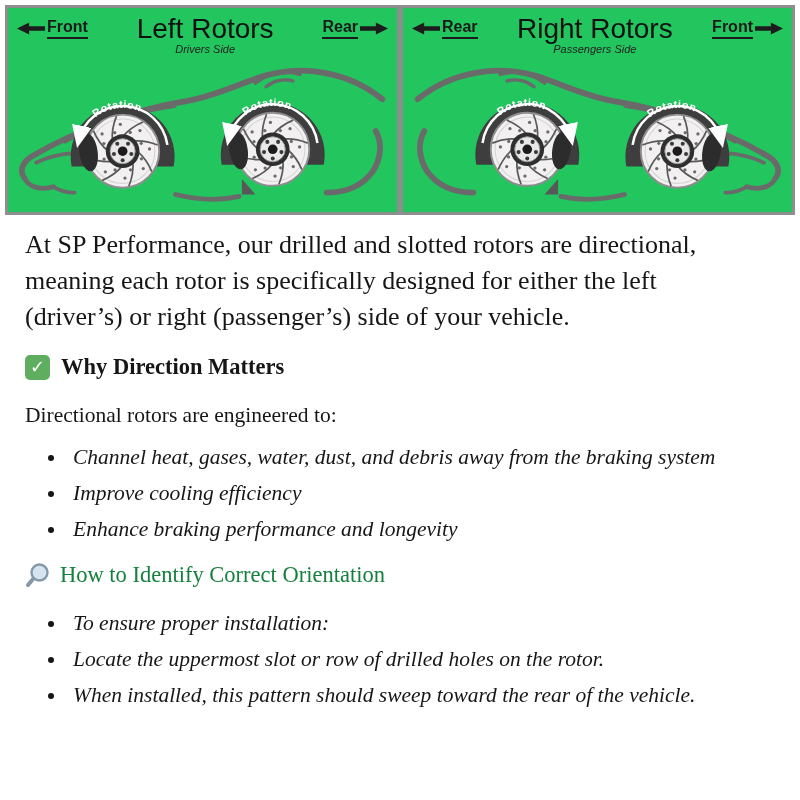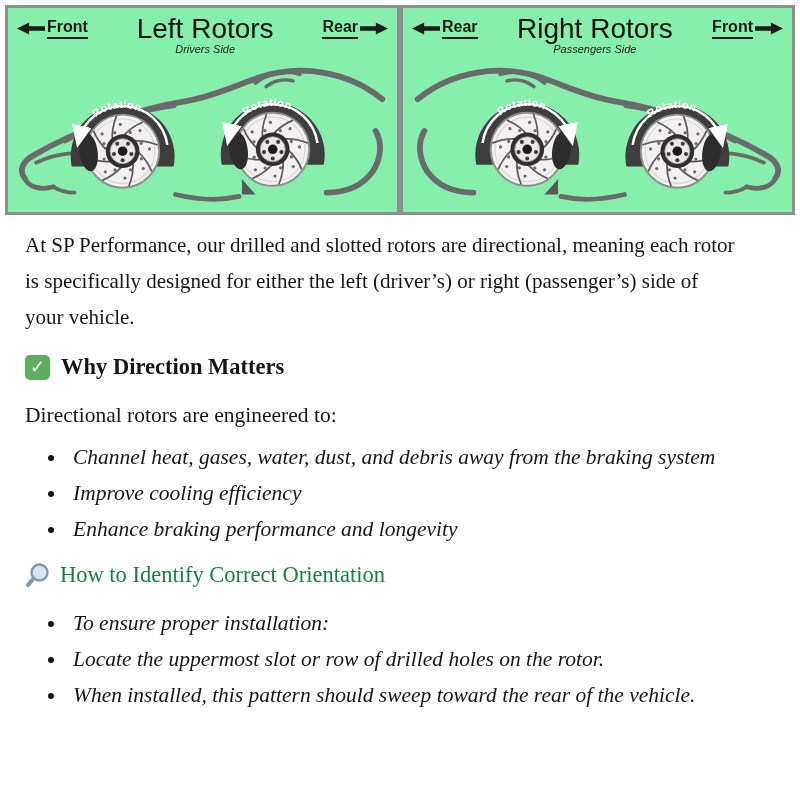--- a/index.html
+++ b/index.html
@@ -1,35 +1,35 @@
 <!DOCTYPE html>
 <html style="--panel_border: #8e8e8e; --car_line: #6a6a6a; --arch_dark: #3e3e3e; --check_green: #5fae5f; --magnifier_glass: #d6e4ef; --magnifier_rim: #8399a9;"><head>
 <meta charset="utf-8">
 <style>
   html,body{margin:0;padding:0;background:#ffffff;}
   body{width:800px;height:800px;font-family:"Liberation Serif",serif;color:#161616;overflow:hidden;}
 
   
   .diagram{display:flex;margin:5px 5px 0 5px;}
-  .panel{flex:1;border:3px solid var(--panel_border);background:#86efac;height:204px;overflow:hidden;}
+  .panel{flex:1;border:3px solid var(--panel_border);background:#22c55e;height:204px;overflow:hidden;}
   .phead{display:flex;justify-content:space-between;align-items:flex-start;padding:5px 9px 0 9px;}
   .plabel{font-family:"Liberation Sans",sans-serif;font-weight:bold;font-size:16px;display:flex;align-items:center;gap:2px;margin-top:5px;color:#1a1a1a;}
   .plabel .txt{border-bottom:2.5px solid #1a1a1a;padding-bottom:1px;}
   .ptitles{text-align:center;margin-top:1px;}
   .pt1{font-family:"Liberation Sans",sans-serif;font-weight:normal;font-size:28px;line-height:1.04;color:#111;}
   .pt2{font-family:"Liberation Sans",sans-serif;font-weight:normal;font-style:italic;font-size:11px;color:#222;}
   .car-svg{display:block;width:100%;height:152px;}
   .bodyline{stroke:var(--car_line);fill:none;stroke-linecap:round;}
   .arch{fill:var(--arch_dark);}
   .rot{fill:#ffffff;font-family:"Liberation Sans",sans-serif;font-weight:bold;font-size:11px;letter-spacing:.6px;}
   .rotarrow{stroke:#ffffff;stroke-width:2.6;fill:none;}
 
   
   article{padding:12px 58px 0 25px;}
-  .intro{font-size:21px;line-height:36px;margin:0 0 16px 0;}
+  .intro{font-size:26px;line-height:36px;margin:0 0 16px 0;}
   .h-s1{display:flex;align-items:center;gap:11px;font-size:22.5px;line-height:32px;font-weight:bold;margin:0 0 14px 0;}
   .check{width:25px;height:25px;background:var(--check_green);border-radius:5px;color:#fff;
          display:flex;align-items:center;justify-content:center;
          font-family:"DejaVu Sans",sans-serif;font-weight:bold;font-size:18px;flex:0 0 auto;}
   .lead{font-size:21.5px;line-height:36px;margin:4px 0 6px 0;}
   ul{margin:0 0 12px 0;padding-left:42px;font-size:21.5px;line-height:36px;}
   li{padding-left:6px;font-style:italic;}
   .h-s2{display:flex;align-items:center;gap:9px;font-size:22.5px;line-height:32px;font-weight:normal;margin:6px 0 14px 0;color:#15803d;}
   .mag{flex:0 0 auto;}
 </style>

